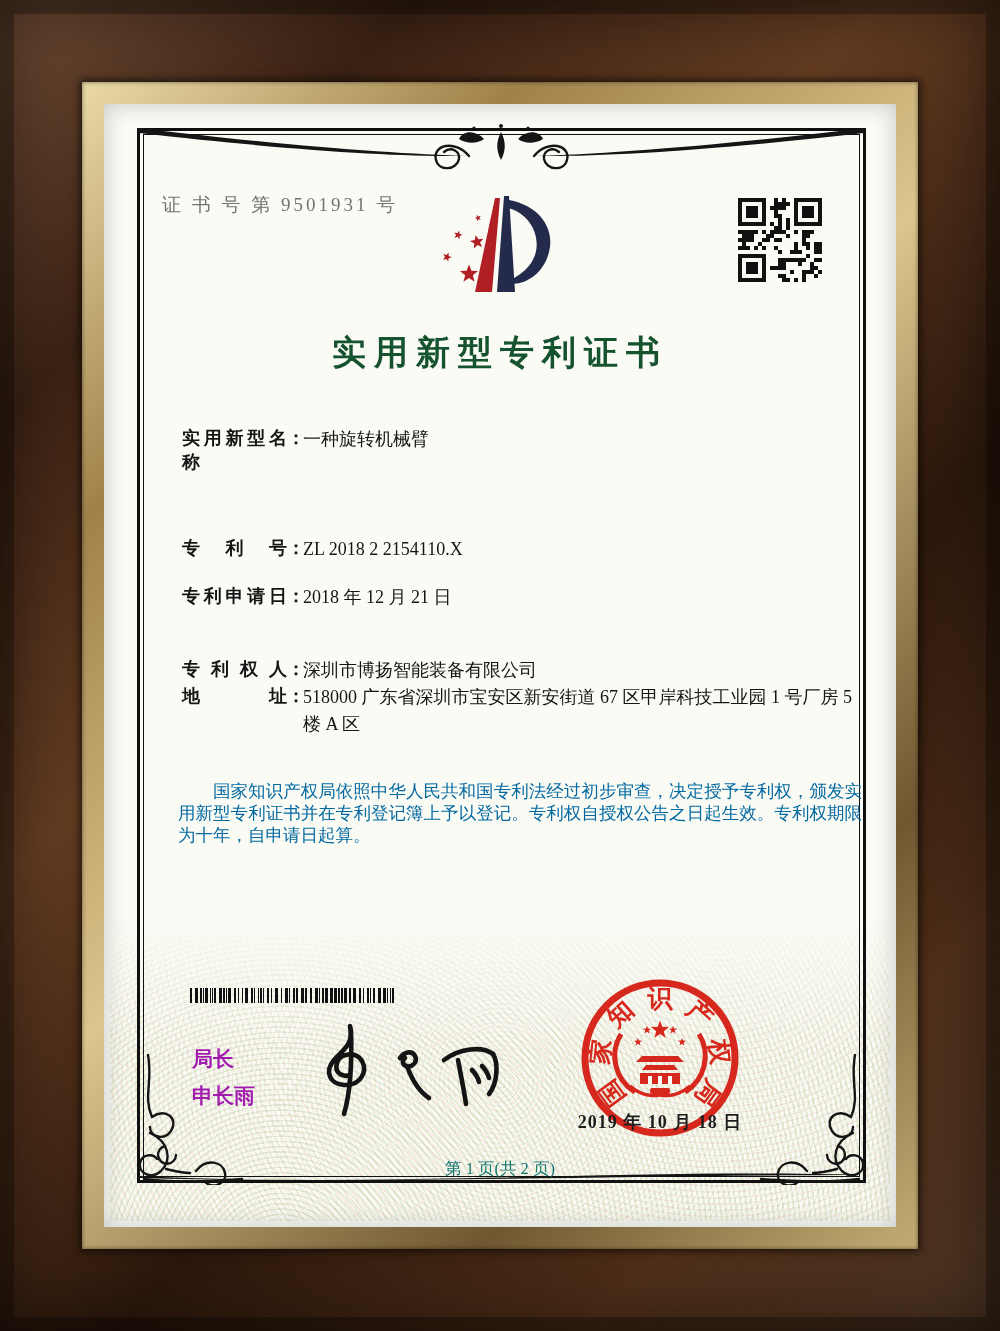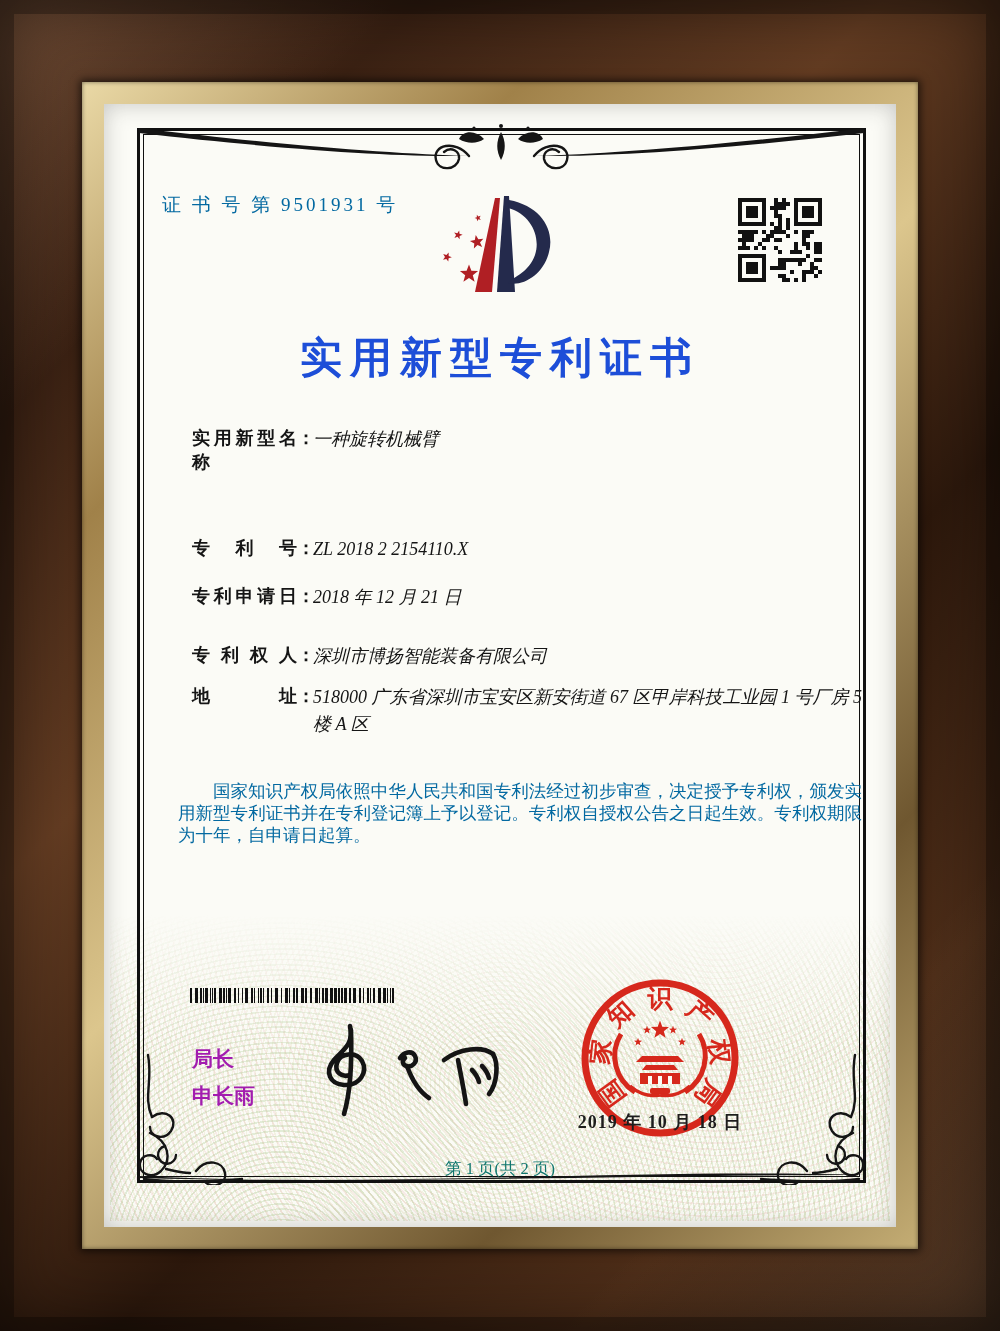--- a/index.html
+++ b/index.html
@@ -40,34 +40,34 @@
   .border-box{position:absolute;left:33px;top:24px;right:30px;bottom:44px;border:3px solid #101010;}
   .border-box::after{content:'';position:absolute;inset:3px;border:1px solid #101010;}
   .flourish{position:absolute;left:33px;top:12px;width:729px;height:64px;}
   .bottom-swoosh{position:absolute;left:33px;top:1062px;width:729px;height:26px;}
   .corner{position:absolute;width:110px;height:132px;top:949px;}
   .corner.left{left:34px;}
   .corner.right{left:651px;transform:scaleX(-1);}
   .orn-stroke{fill:none;stroke:#151515;stroke-width:2.4;stroke-linecap:round;}
   .orn-fill{fill:#151515;}
   
-  .cert-no{position:absolute;left:58px;top:88px;font-size:19px;letter-spacing:3px;color:#0369a1;}
+  .cert-no{position:absolute;left:58px;top:88px;font-size:19px;letter-spacing:3px;color:#737373;}
   .logo{position:absolute;left:334px;top:88px;width:122px;height:106px;}
   .lr{fill:var(--logo-red,#b01f24);}
   .ln{fill:var(--logo-navy,#242a4c);}
   .qr{position:absolute;left:634px;top:94px;width:84px;height:84px;}
   .title{
     position:absolute;left:0;right:0;top:226px;text-align:center;
-    font-size:42px;font-weight:bold;letter-spacing:8px;color:#1d4ed8;
+    font-size:34px;font-weight:bold;letter-spacing:8px;color:#14532d;
   }
   
   .frow{position:absolute;left:78px;font-size:18px;color:#151515;}
-  .flabel{display:inline-block;width:105px;text-align:justify;text-align-last:justify;font-weight:600;vertical-align:top;margin-left:10px;}
+  .flabel{display:inline-block;width:105px;text-align:justify;text-align-last:justify;font-weight:600;vertical-align:top;}
   .fcolon{display:inline-block;width:16px;font-weight:600;vertical-align:top;}
-  .fvalue{display:inline-block;max-width:560px;vertical-align:top;line-height:27px;font-style:italic;}
+  .fvalue{display:inline-block;max-width:560px;vertical-align:top;line-height:27px;}
   .pair2{margin-left:26px;}
   
   .bodytext{position:absolute;left:74px;top:676px;width:684px;font-size:17.5px;line-height:22px;
     text-align:justify;color:#0369a1;}
   .bodytext p{margin:0 0 9px 0;text-indent:2em;}
   
   .barcode{position:absolute;left:86px;top:884px;width:208px;height:15px;}
   .signer{position:absolute;left:88px;top:936px;font-family:"Liberation Sans","DejaVu Sans",sans-serif;
     font-weight:bold;font-size:21px;line-height:37px;color:#a21caf;}
   .signature{position:absolute;left:198px;top:912px;width:215px;height:112px;}
@@ -266,21 +266,21 @@
 
   <div class="frow" style="top:322px">
     <span class="flabel">实用新型名称</span><span class="fcolon">：</span><span class="fvalue">一种旋转机械臂</span>
   </div>
   <div class="frow" style="top:432px">
     <span class="flabel">专利号</span><span class="fcolon">：</span><span class="fvalue">ZL 2018 2 2154110.X</span>
   </div>
   <div class="frow" style="top:480px">
     <span class="flabel">专利申请日</span><span class="fcolon">：</span><span class="fvalue">2018 年 12 月 21 日</span>
   </div>
-  <div class="frow" style="top:539px">
+  <div class="frow" style="top:553px">
     <span class="flabel">专利权人</span><span class="fcolon">：</span><span class="fvalue">深圳市博扬智能装备有限公司</span>
   </div>
   <div class="frow" style="top:580px">
     <span class="flabel">地址</span><span class="fcolon">：</span><span class="fvalue" style="width:560px">518000 广东省深圳市宝安区新安街道 67 区甲岸科技工业园 1 号厂房 5 楼 A 区</span>
   </div>
 
   <div class="bodytext">
     <p>国家知识产权局依照中华人民共和国专利法经过初步审查，决定授予专利权，颁发实用新型专利证书并在专利登记簿上予以登记。专利权自授权公告之日起生效。专利权期限为十年，自申请日起算。</p>
   </div>
 

